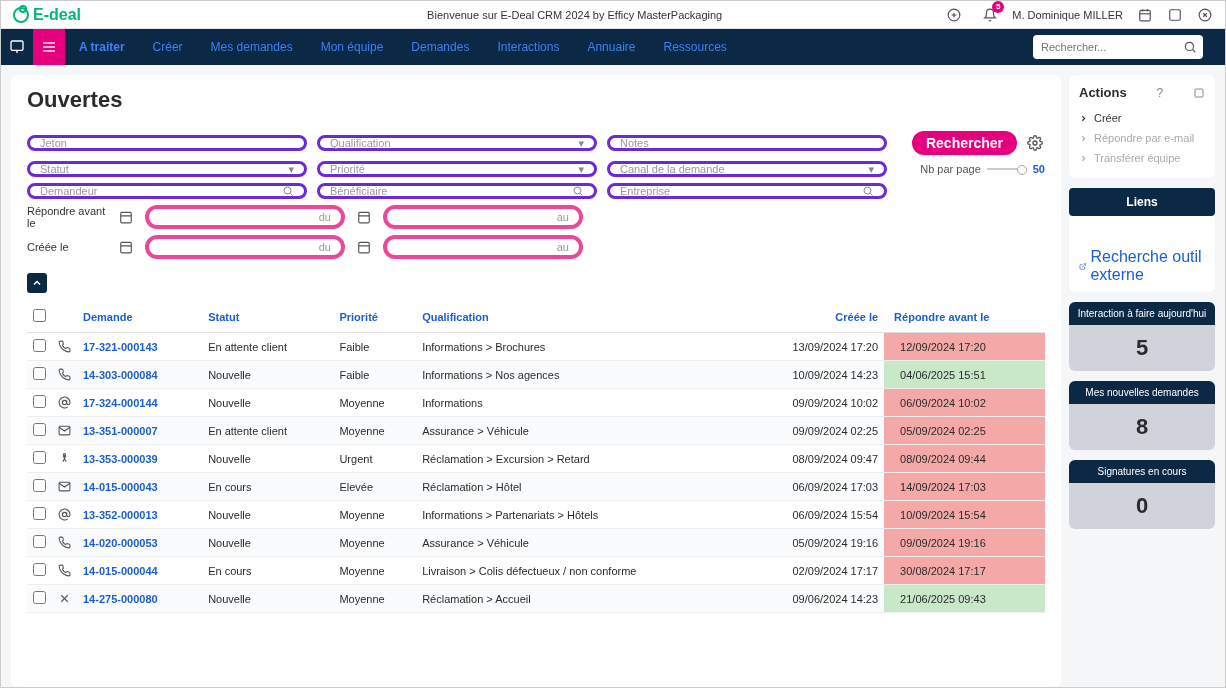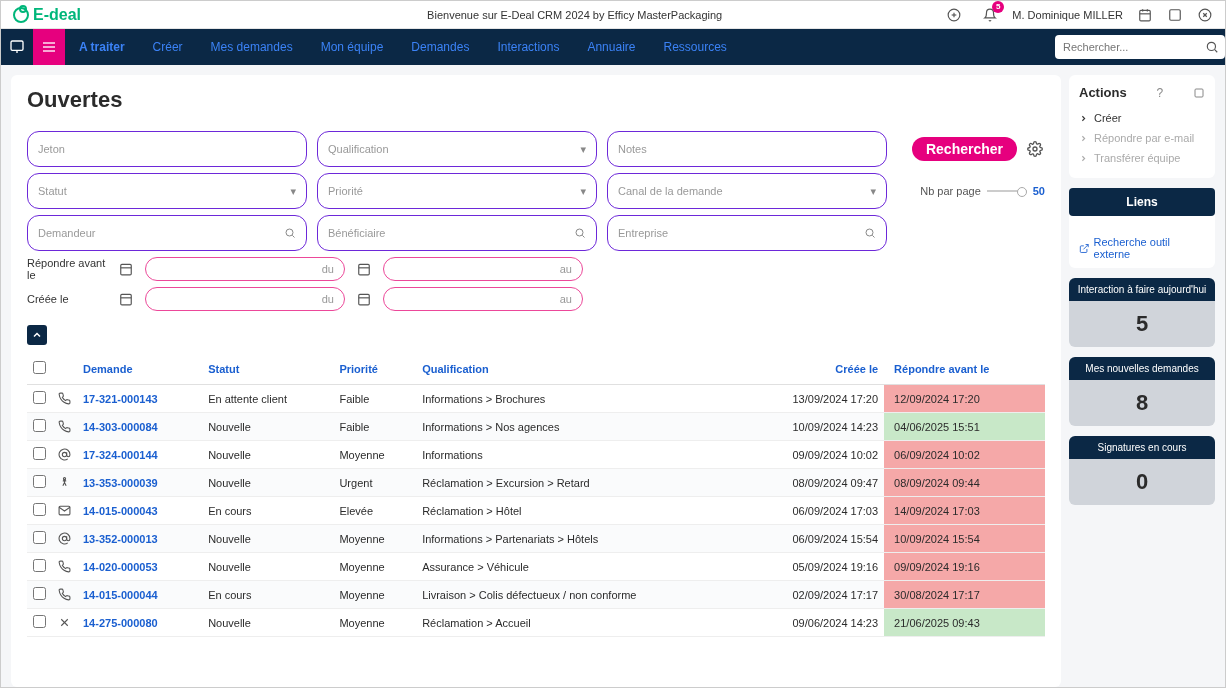--- a/index.html
+++ b/index.html
@@ -16,71 +16,71 @@
 .bell { position: relative; }
 .badge { position: absolute; top: -6px; right: -6px; background: #e6007e; color: #fff; border-radius: 50%; font-size: 8px; width: 12px; height: 12px; display: flex; align-items: center; justify-content: center; font-weight: bold; }
 .username { font-size: 11px; color: #333; }
 
 .navbar { height: 36px; background: #0b2845; display: flex; align-items: center; }
 .nav-icon-btn { width: 32px; height: 36px; display: flex; align-items: center; justify-content: center; color: #fff; cursor: pointer; }
 .nav-icon-btn.pink { background: #e6007e; }
 .nav-items { display: flex; height: 100%; }
 .nav-item { padding: 0 14px; display: flex; align-items: center; color: #3b82f6; font-size: 12px; cursor: pointer; }
 .nav-item:first-child { font-weight: 600; }
-.nav-search { margin-left: auto; margin-right: 0; }
+.nav-search { margin-left: auto; margin-right: 22px; }
 .nav-search input { width: 170px; height: 24px; border: none; border-radius: 4px; padding: 0 26px 0 8px; font-size: 11px; background: #fff; }
 .nav-search-wrap { position: relative; }
 .nav-search-wrap svg { position: absolute; right: 6px; top: 5px; }
 
 .body { flex: 1; display: flex; background: #f5f6f8; overflow: hidden; }
 .main { flex: 1; background: #fff; margin: 10px 8px 0 10px; border-radius: 6px; padding: 12px 16px 0 16px; display: flex; flex-direction: column; overflow: hidden; }
 .page-title { font-size: 22px; font-weight: 700; margin-bottom: 18px; }
 
 .filters { display: flex; flex-direction: column; gap: 6px; margin-bottom: 6px; }
 .filter-row { display: flex; gap: 10px; align-items: center; }
-.filter-input { height: 36px; border: 1px solid #6d28d9; border-radius: 12px; padding: 0 10px; font-size: 11px; color: #999; background: #fff; display: flex; align-items: center; justify-content: space-between; }
+.filter-input { height: 16px; border: 3px solid #6d28d9; border-radius: 12px; padding: 0 10px; font-size: 11px; color: #999; background: #fff; display: flex; align-items: center; justify-content: space-between; }
 .fi-280 { width: 280px; }
 .fi-icon { color: #888; }
 .search-btn { background: #e6007e; color: #fff; border: none; border-radius: 12px; height: 24px; padding: 0 14px; font-size: 14px; font-weight: 600; cursor: pointer; }
 .gear-btn { width: 20px; height: 20px; display: flex; align-items: center; justify-content: center; cursor: pointer; }
 .per-page { font-size: 11px; color: #555; display: flex; align-items: center; gap: 6px; }
 .slider { width: 40px; height: 2px; background: #ccc; position: relative; }
 .slider::after { content: ''; position: absolute; left: 30px; top: -3px; width: 8px; height: 8px; border-radius: 50%; background: #fff; border: 1px solid #aaa; }
 .per-page-val { color: #1a5fd0; font-weight: 600; }
 
 .date-row { display: flex; gap: 10px; align-items: center; }
 .date-label { width: 80px; font-size: 11px; color: #333; }
-.date-input { width: 200px; height: 24px; border: 1px solid #ec4899; border-radius: 12px; padding: 0 10px; font-size: 11px; color: #999; display: flex; align-items: center; justify-content: flex-end; }
+.date-input { width: 200px; height: 24px; border: 4px solid #ec4899; border-radius: 12px; padding: 0 10px; font-size: 11px; color: #999; display: flex; align-items: center; justify-content: flex-end; }
 .date-cal { width: 18px; height: 18px; display: flex; align-items: center; justify-content: center; color: #555; }
 
 .collapse-btn { width: 20px; height: 20px; background: #0b2845; color: #fff; border-radius: 3px; display: flex; align-items: center; justify-content: center; margin: 8px 0; cursor: pointer; }
 
 .table-wrap { flex: 1; overflow: auto; }
 table { width: 100%; border-collapse: collapse; font-size: 11px; }
 thead th { text-align: left; padding: 8px 6px; color: #1a5fd0; font-weight: 600; border-bottom: 1px solid #e0e0e0; background: #fff; position: sticky; top: 0; }
 thead th.right { text-align: right; }
 tbody td { padding: 6px 6px; border-bottom: 1px solid #eee; vertical-align: middle; }
 tbody tr:nth-child(even) { background: #fafbfc; }
 .chk { width: 14px; }
 .type-icon { width: 18px; text-align: center; color: #555; }
 .link { color: #1a5fd0; font-weight: 600; cursor: pointer; }
 .td-right { text-align: right; }
 .resp-red { background: #f5a8a8; }
 .resp-green { background: #c8e8c8; }
-.resp-cell { text-align: left; padding-left: 10px; }
+.resp-cell { text-align: left; padding-left: 16px; }
 
 .sidebar { width: 146px; margin: 10px 10px 0 0; display: flex; flex-direction: column; gap: 10px; }
 .side-card { background: #fff; border-radius: 6px; padding: 10px; }
 .side-header { display: flex; align-items: center; justify-content: space-between; margin-bottom: 8px; }
 .side-title { font-size: 13px; font-weight: 700; }
 .side-actions-list { list-style: none; font-size: 11px; }
 .side-actions-list li { padding: 4px 0; display: flex; align-items: center; gap: 6px; color: #333; cursor: pointer; }
 .side-actions-list li.disabled { color: #aaa; cursor: default; }
 .side-btn-dark { background: #0b2845; color: #fff; text-align: center; border-radius: 4px; padding: 7px 0; font-size: 12px; font-weight: 600; cursor: pointer; }
-.side-link { color: #1a5fd0; font-size: 11px; display: flex; align-items: center; gap: 4px; margin-top: 12px; cursor: pointer; justify-content: center; }
+.side-link { color: #1a5fd0; font-size: 16px; display: flex; align-items: center; gap: 4px; margin-top: 24px; cursor: pointer; justify-content: center; }
 .stat-card { border-radius: 6px; overflow: hidden; }
 .stat-header { background: #0b2845; color: #fff; text-align: center; padding: 6px 4px; font-size: 10px; }
 .stat-value { background: #d0d4da; text-align: center; padding: 10px 0; font-size: 22px; font-weight: 700; color: #2b2b2b; }
 
 svg { display: block; }
 </style>
 </head>
 <body>
 
 <div class="app">
@@ -336,20 +336,35 @@
     <td>Nouvelle</td>
     <td>Moyenne</td>
     <td>Informations</td>
     <td class="td-right">09/09/2024 10:02</td>
     <td class="resp-cell resp-red">06/09/2024 10:02</td>
               </tr>
               <tr>
     <td class="chk"><input type="checkbox" style=""></td>
     <td class="type-icon">
                   <svg width="13" height="13" viewBox="0 0 24 24" stroke="currentColor" stroke-width="2" fill="none">
+                    <rect x="2" y="4" width="20" height="16" rx="2"></rect>
+                    <polyline points="2,6 12,13 22,6"></polyline>
+                  </svg>
+                </td>
+    <td><span class="link">13-351-000007</span></td>
+    <td>En attente client</td>
+    <td>Moyenne</td>
+    <td>Assurance &gt; Véhicule</td>
+    <td class="td-right">09/09/2024 02:25</td>
+    <td class="resp-cell resp-red">05/09/2024 02:25</td>
+              </tr>
+              <tr>
+    <td class="chk"><input type="checkbox" style=""></td>
+    <td class="type-icon">
+                  <svg width="13" height="13" viewBox="0 0 24 24" stroke="currentColor" stroke-width="2" fill="none">
                     <circle cx="12" cy="5" r="2"></circle>
                     <path d="M12 7v5l-3 6M12 12l3 6M9 10l3-3 3 3"></path>
                   </svg>
                 </td>
     <td><span class="link">13-353-000039</span></td>
     <td>Nouvelle</td>
     <td>Urgent</td>
     <td>Réclamation &gt; Excursion &gt; Retard</td>
     <td class="td-right">08/09/2024 09:47</td>
     <td class="resp-cell resp-red">08/09/2024 09:44</td>

